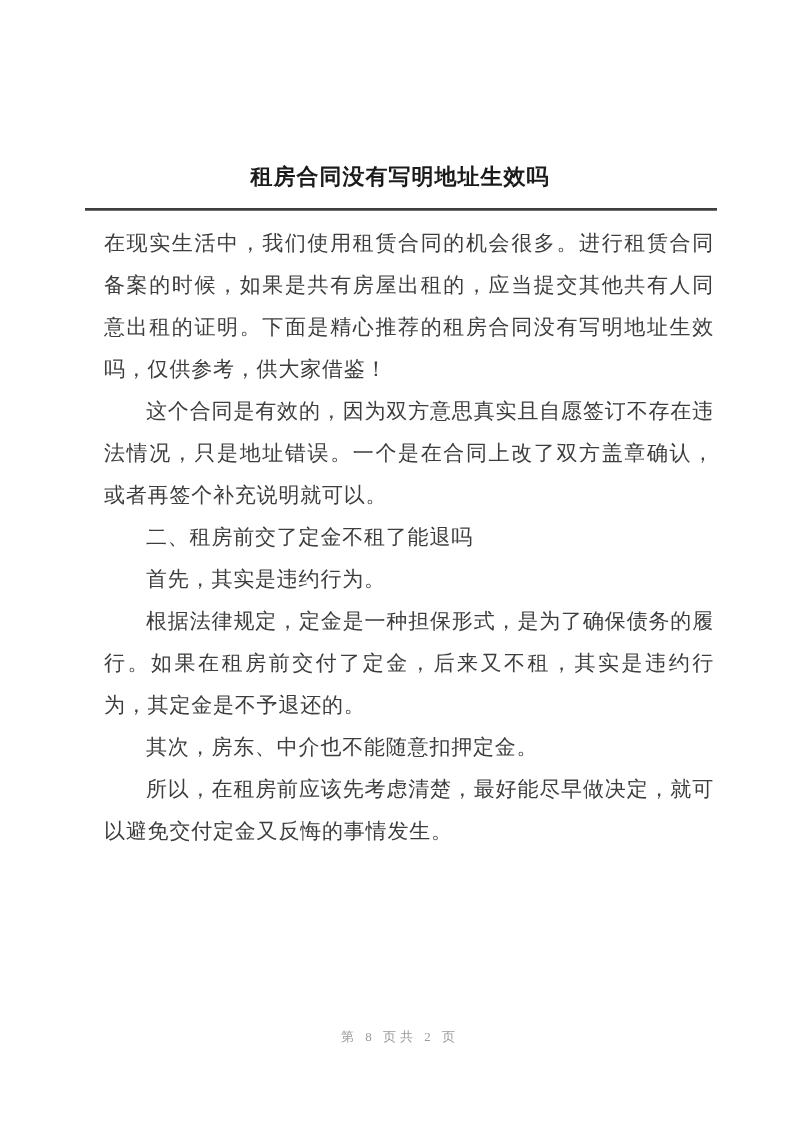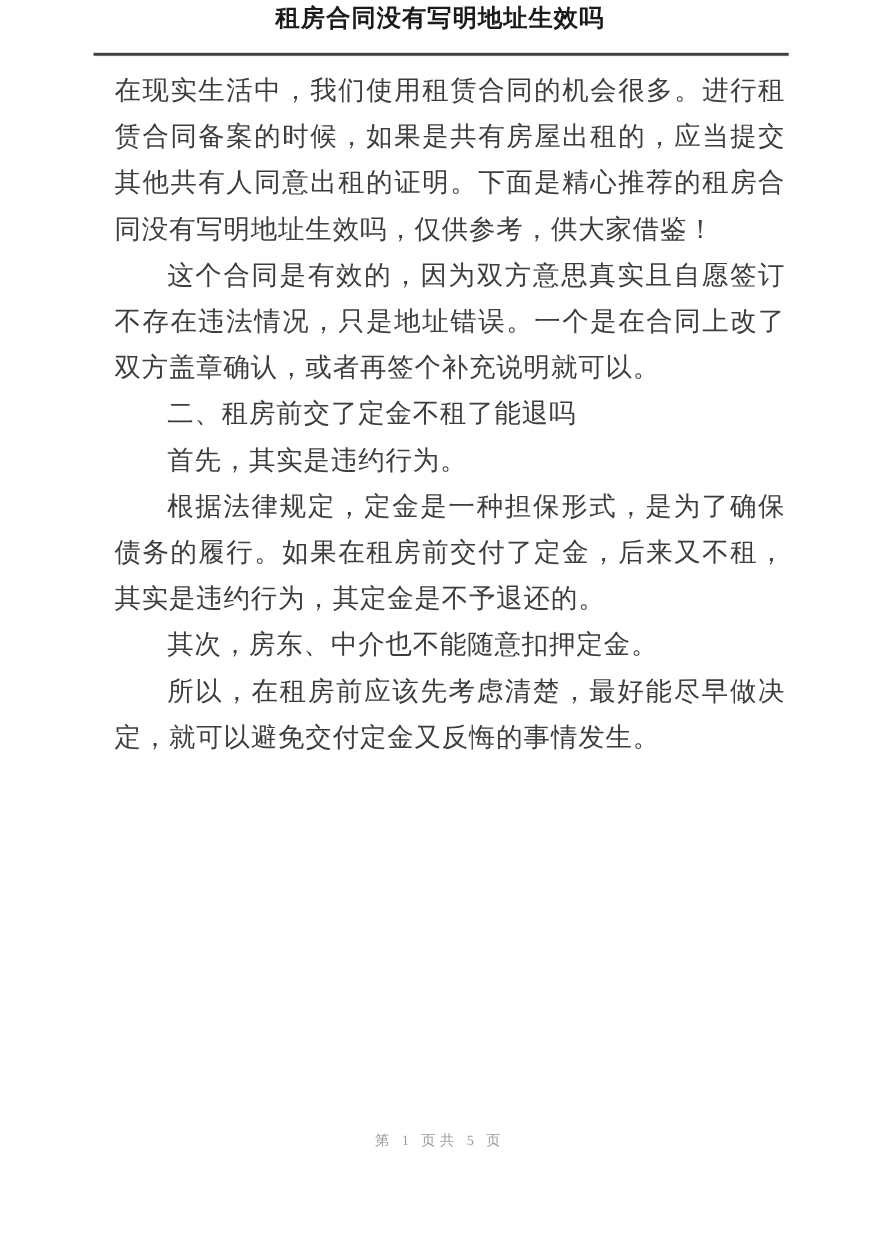--- a/index.html
+++ b/index.html
@@ -11,38 +11,39 @@
     position: relative;
     width: 800px;
     height: 1131px;
     margin: 0 auto;
     background: #ffffff;
     overflow: hidden;
     font-family: "Liberation Serif", "DejaVu Serif", serif;
   }
   .doc-title {
     margin: 0;
+    padding-top: 160px;
     text-align: center;
     font-size: 22px;
     line-height: 34px;
     font-weight: bold;
     color: #1a1a1a;
     letter-spacing: 1px;
   }
   .title-rule {
     margin: 14px 0 0 85px;
     width: 632px;
     height: 3px;
     border: none;
     background: linear-gradient(#3f3f3f 65%, #9a9a9a);
   }
   .doc-body {
     padding: 11px 86px 0 104px;
     color: #3d3d3d;
-    font-size: 24px;
+    font-size: 21px;
     line-height: 42px;
     letter-spacing: 0.8px;
     text-align: justify;
   }
   .doc-body p {
     margin: 0;
   }
   .doc-body p.indent {
     text-indent: 2em;
   }
@@ -69,15 +70,15 @@
   <div class="doc-body">
     <p>在现实生活中，我们使用租赁合同的机会很多。进行租赁合同备案的时候，如果是共有房屋出租的，应当提交其他共有人同意出租的证明。下面是精心推荐的租房合同没有写明地址生效吗，仅供参考，供大家借鉴！</p>
     <p class="indent">这个合同是有效的，因为双方意思真实且自愿签订不存在违法情况，只是地址错误。一个是在合同上改了双方盖章确认，或者再签个补充说明就可以。</p>
     <p class="indent">二、租房前交了定金不租了能退吗</p>
     <p class="indent">首先，其实是违约行为。</p>
     <p class="indent">根据法律规定，定金是一种担保形式，是为了确保债务的履行。如果在租房前交付了定金，后来又不租，其实是违约行为，其定金是不予退还的。</p>
     <p class="indent">其次，房东、中介也不能随意扣押定金。</p>
     <p class="indent">所以，在租房前应该先考虑清楚，最好能尽早做决定，就可以避免交付定金又反悔的事情发生。</p>
   </div>
 
-  <div class="page-footer">第 1 页共 5 页</div>
+  <div class="page-footer">第 8 页共 2 页</div>
 
 </div>
 
 </body></html>

